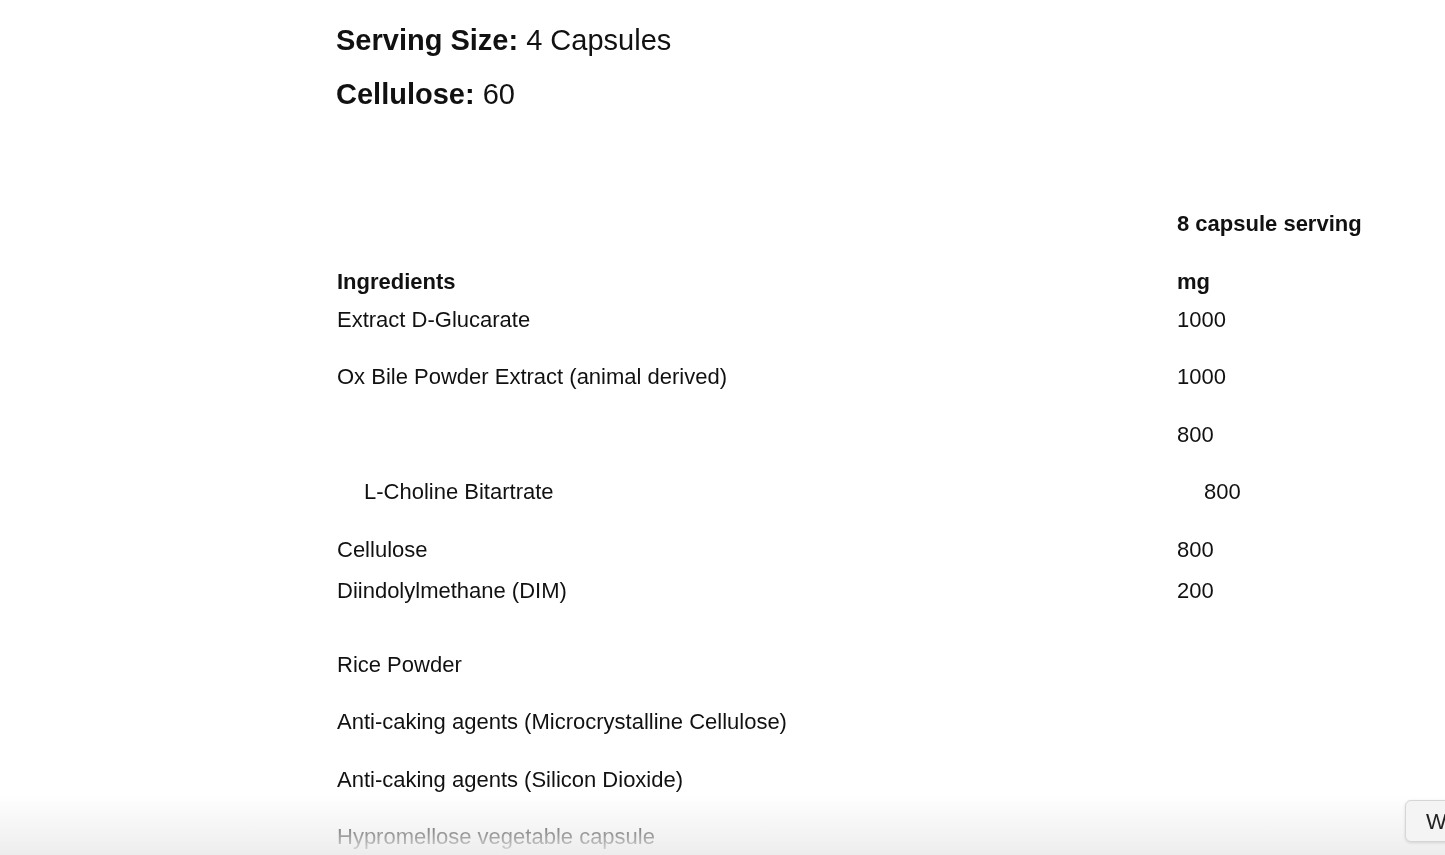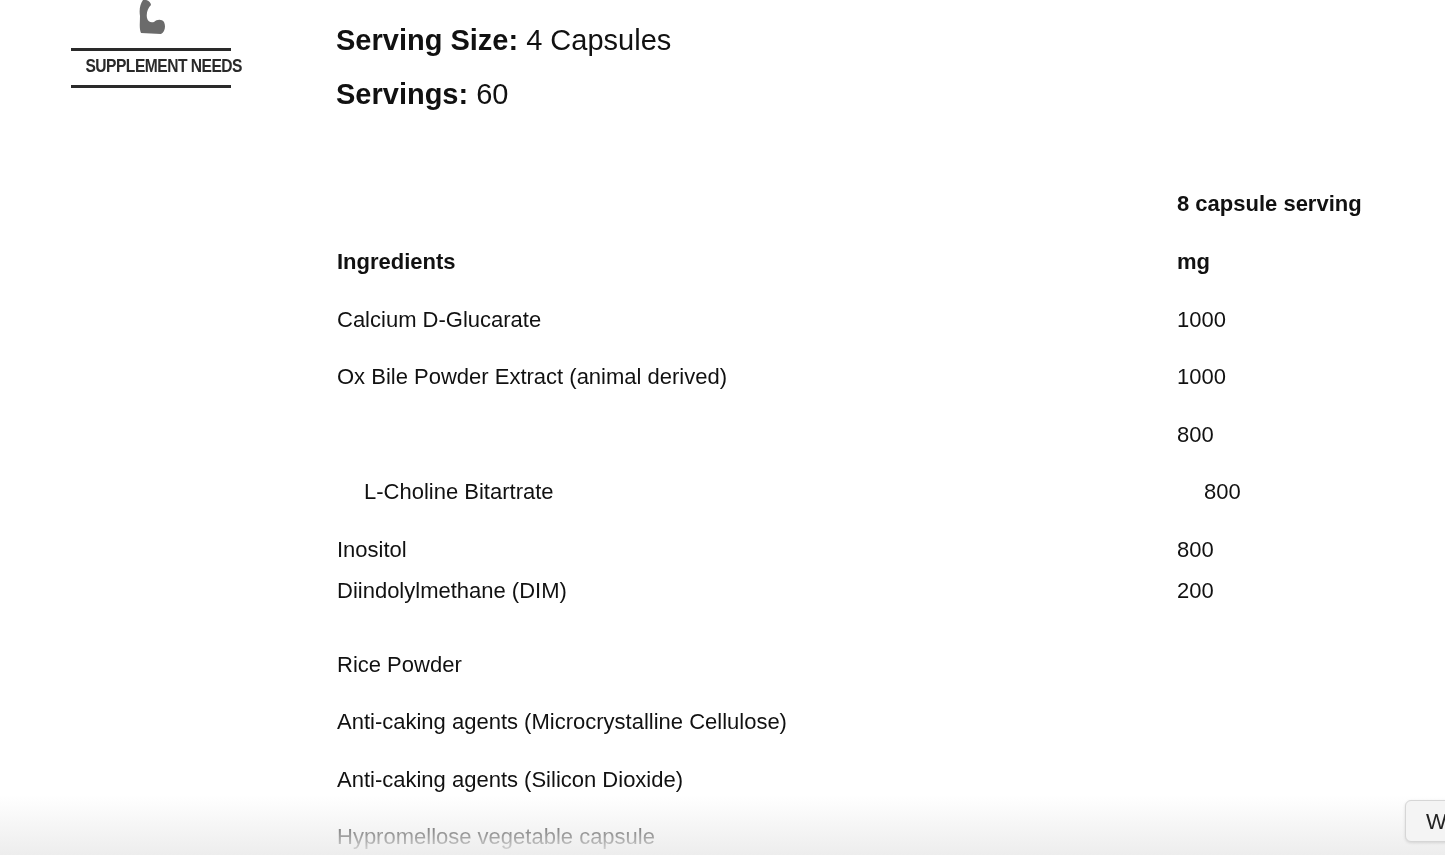--- a/index.html
+++ b/index.html
@@ -76,21 +76,21 @@
       position: absolute;
       left: 0;
       width: 1108px;
       height: 30px;
       font-size: 22px;
       line-height: 30px;
       white-space: nowrap;
     }
     .row .name { position: absolute; left: 0; top: 0; }
     .row .amt { position: absolute; left: 840px; top: 0; }
-    .bold { font-weight: bold; }
+    .bold { font-weight: bold; margin-top: 20px; }
 
     .bottom-fade {
       position: absolute;
       left: 0;
       top: 795px;
       width: 1445px;
       height: 60px;
       background: linear-gradient(to bottom, rgba(255,255,255,0) 0%, rgba(236,236,236,0.95) 100%);
       pointer-events: none;
     }
@@ -111,64 +111,56 @@
       color: #222;
       overflow: hidden;
       white-space: nowrap;
     }
   </style>
 </head>
 <body>
 
 <div class="page">
 
-  <div class="logo">
-    <svg class="logo-arm" viewBox="0 0 40 40">
-      <path d="M12 2 C9 6 8 12 9 18 C9 24 8 30 10 35 L30 36 C34 34 35 28 33 24 C31 21 26 21 23 24 C20 25 17 24 16 20 C15 15 17 10 20 7 C20 4 16 1 12 2 Z" fill="#6b6b6b"></path>
-    </svg>
-    <div class="logo-rule top"></div>
-    <div class="logo-text">SUPPLEMENT NEEDS</div>
-    <div class="logo-rule bottom"></div>
-  </div>
 
   <div class="serving-line serving-size">
     <span class="lbl">Serving Size:</span>
     <span>4 Capsules</span>
   </div>
   <div class="serving-line servings">
-    <span class="lbl">Servings:</span>
+    <span class="lbl">Cellulose:</span>
     <span>60</span>
   </div>
 
   <div class="table">
     <div class="row" style="top:189px;">
       <span class="amt bold">8 capsule serving</span>
     </div>
     <div class="row" style="top:247px;">
       <span class="name bold">Ingredients</span>
       <span class="amt bold">mg</span>
     </div>
 
     <div class="row" style="top:305px;">
-      <span class="name">Calcium D-Glucarate</span>
+      <span class="name">Extract D-Glucarate</span>
       <span class="amt">1000</span>
     </div>
     <div class="row" style="top:362px;text-align:center;">
       <span class="name">Ox Bile Powder Extract (animal derived)</span>
       <span class="amt">1000</span>
     </div>
     <div class="row" style="top:420px;">
       <span class="amt">800</span>
     </div>
     <div class="row" style="top:477px;margin-left:27px;">
       <span class="name">L-Choline Bitartrate</span>
       <span class="amt">800</span>
     </div>
     <div class="row" style="top:535px;">
-      <span class="name">Inositol</span>
+      <span class="name">Cellulose</span>
       <span class="amt">800</span>
     </div>
     <div class="row" style="top:576px;">
       <span class="name">Diindolylmethane (DIM)</span>
       <span class="amt">200</span>
     </div>
     <div class="row" style="top:650px;">
       <span class="name">Rice Powder</span>
       <span class="amt"></span>
     </div>

